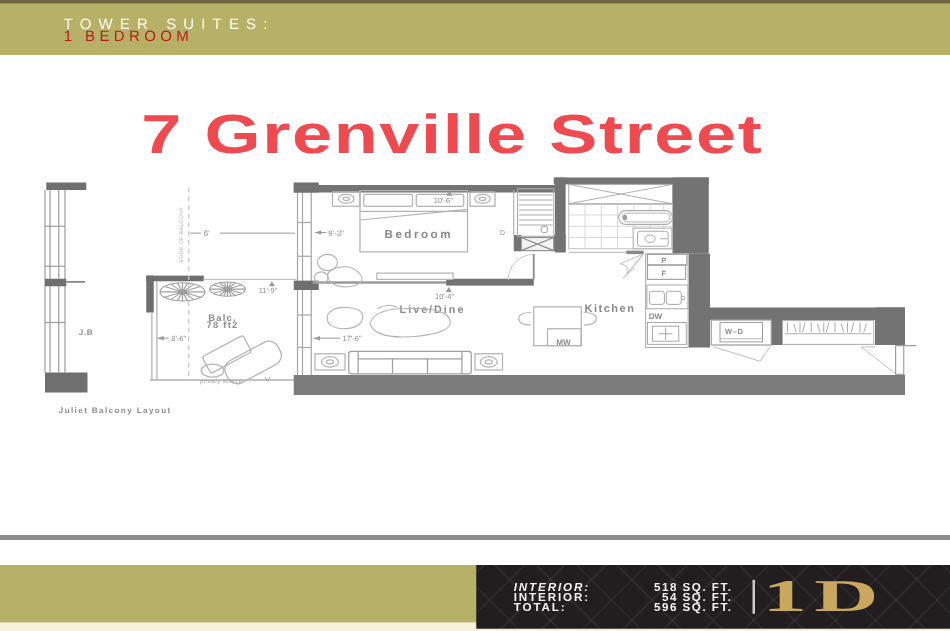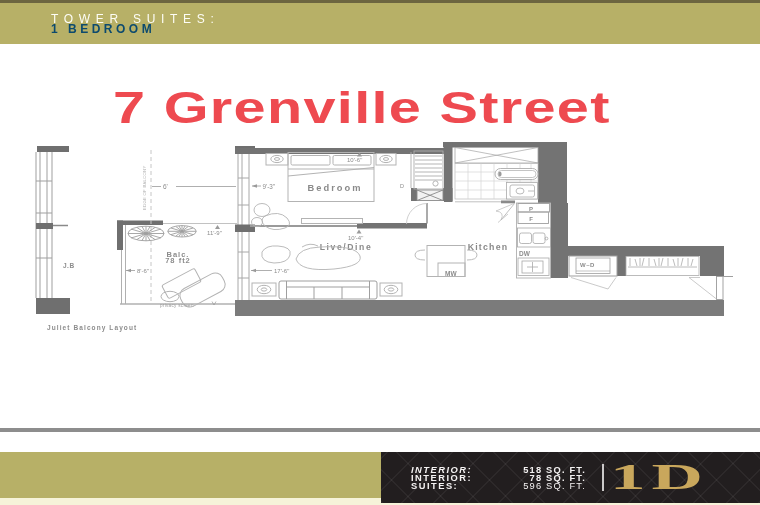--- a/index.html
+++ b/index.html
@@ -9,21 +9,21 @@
 </style>
 </head>
 <body>
 
 <div class="abs" style="left:0;top:0;width:760px;height:3px;background:#6c6540;"></div>
 
 <div class="abs" style="left:0;top:3px;width:760px;height:41px;background:#b7b067;"></div>
 
 <div class="abs" style="left:51px;top:11.5px;font-size:12px;font-weight:normal;letter-spacing:5.7px;color:#fdfdf6;">TOWER SUITES:</div>
 
-<div class="abs" style="left:51px;top:21.5px;font-size:12px;font-weight:bold;letter-spacing:3.5px;color:#0c4a6e;">1 BEDROOM</div>
+<div class="abs" style="left:51px;top:21.5px;font-size:12px;font-weight:normal;letter-spacing:3.5px;color:#b91c1c;">1 BEDROOM</div>
 
 <div class="abs" style="left:113px;top:83px;width:540px;font-size:44px;font-weight:bold;color:#ee4a50;letter-spacing:1px;transform:scaleX(1.31);transform-origin:0 0;">7 Grenville Street</div>
 
 <svg class="abs" style="left:0;top:0;" width="760" height="505" viewBox="0 0 760 505">
   <g id="plan" fill="none" stroke-linecap="butt">
 
   <rect x="37" y="146" width="32" height="6" fill="#6f6f6f"></rect>
 
   <g stroke="#9f9f9f" stroke-width="1">
     <line x1="36" y1="152" x2="36" y2="298"></line>
@@ -323,21 +323,21 @@
   background-image:
     repeating-linear-gradient(45deg, rgba(255,255,255,0.05) 0 1.5px, rgba(255,255,255,0) 1.5px 23px),
     repeating-linear-gradient(-45deg, rgba(255,255,255,0.05) 0 1.5px, rgba(255,255,255,0) 1.5px 23px);"></div>
 
 <div class="abs" style="left:411px;top:465.2px;font-size:9.3px;font-weight:bold;letter-spacing:1.5px;color:#f4f2f2;font-style:italic;">INTERIOR:</div>
 
 <div class="abs" style="left:486px;top:465.2px;width:100px;text-align:right;font-size:9.3px;font-weight:bold;letter-spacing:1.2px;color:#f4f2f2;">518 SQ. FT.</div>
 
 <div class="abs" style="left:411px;top:473.2px;font-size:9.3px;font-weight:bold;letter-spacing:1.5px;color:#f4f2f2;">INTERIOR:</div>
 
-<div class="abs" style="left:486px;top:473.2px;width:100px;text-align:right;font-size:9.3px;font-weight:bold;letter-spacing:1.2px;color:#f4f2f2;">78 SQ. FT.</div>
-
-<div class="abs" style="left:411px;top:481.2px;font-size:9.3px;font-weight:bold;letter-spacing:1.5px;color:#f4f2f2;">SUITES:</div>
-
-<div class="abs" style="left:486px;top:481.2px;width:100px;text-align:right;font-size:9.3px;font-weight:normal;letter-spacing:1.2px;color:#f4f2f2;">596 SQ. FT.</div>
+<div class="abs" style="left:486px;top:473.2px;width:100px;text-align:right;font-size:9.3px;font-weight:bold;letter-spacing:1.2px;color:#f4f2f2;">54 SQ. FT.</div>
+
+<div class="abs" style="left:411px;top:481.2px;font-size:9.3px;font-weight:bold;letter-spacing:1.5px;color:#f4f2f2;">TOTAL:</div>
+
+<div class="abs" style="left:486px;top:481.2px;width:100px;text-align:right;font-size:9.3px;font-weight:bold;letter-spacing:1.2px;color:#f4f2f2;">596 SQ. FT.</div>
 
 <div class="abs" style="left:602px;top:464px;width:1.6px;height:27px;background:#cbc9c9;"></div>
 
 <div class="abs" style="left:610px;top:454.5px;font-family:'Liberation Serif',serif;font-size:36.5px;font-weight:bold;color:#c9a75c;letter-spacing:3px;transform:scaleX(1.95);transform-origin:0 0;">1D</div>
 
 </body></html>

